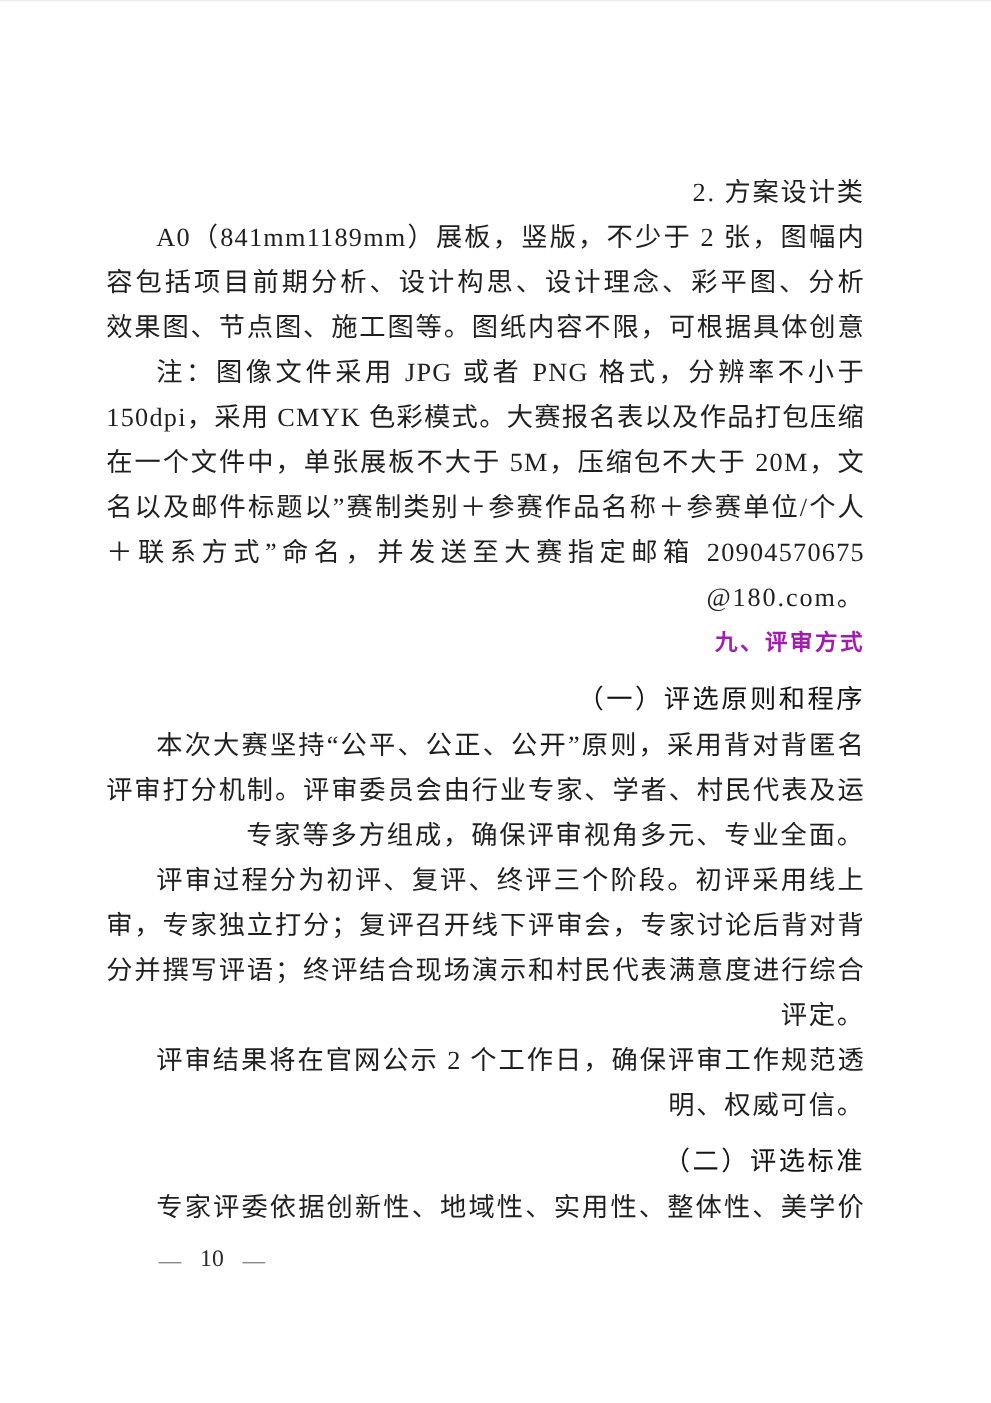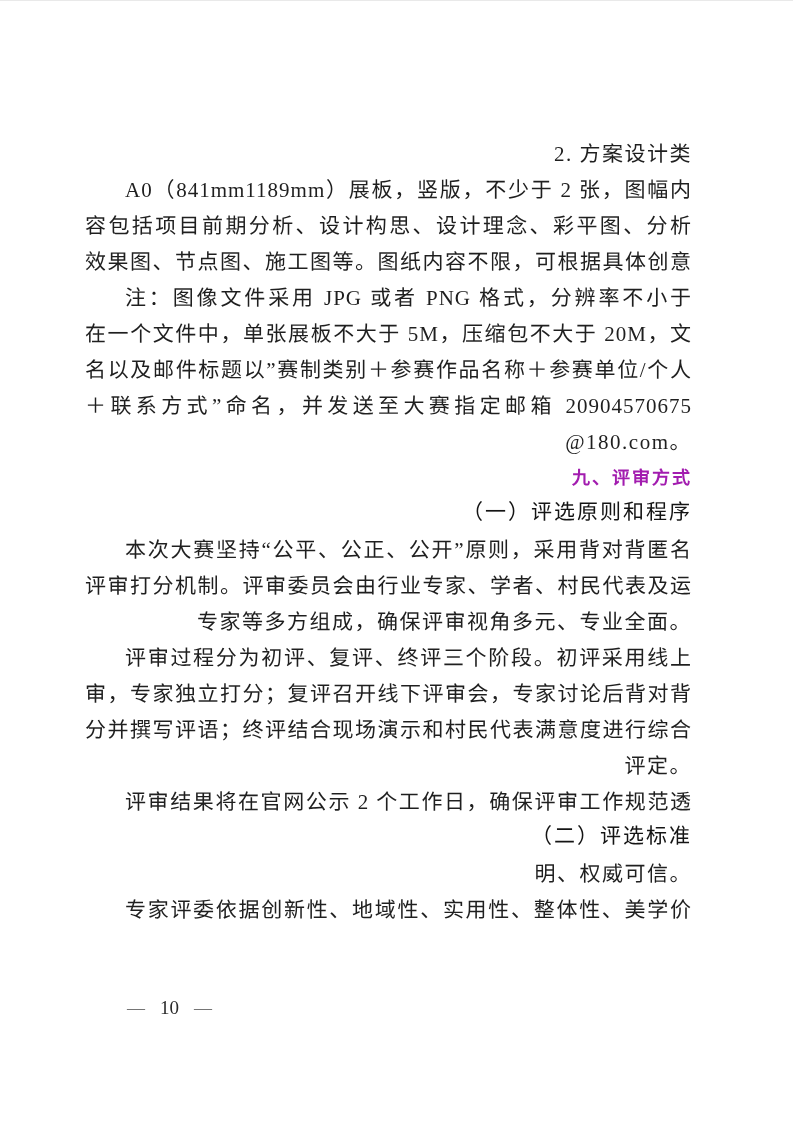--- a/index.html
+++ b/index.html
@@ -42,24 +42,25 @@
     text-indent: 40px;
   }
   .line.heading {
     font-family: "Liberation Sans", "DejaVu Sans", sans-serif;
     font-weight: bold;
     font-size: 18px;
     color: #a21caf;
     letter-spacing: 2px;
   }
   .line.subheading {
-    font-family: Liberation Mono, monospace;
+    font-family: Liberation Sans, sans-serif;
     font-size: 21px;
     color: #141414;
     letter-spacing: 2px;
+    margin-top: 10px;
   }
   .footer {
     position: absolute;
     left: 127px;
     top: 996px;
     display: flex;
     align-items: center;
     gap: 15px;
     font-family: "Liberation Serif", "DejaVu Serif", serif;
     font-size: 19px;
@@ -74,36 +75,37 @@
 <body>
 
 <div class="page">
 
   <div class="content">
     <div class="line indent">2. 方案设计类</div>
     <div class="line indent justify">A0（841mm1189mm）展板，竖版，不少于 2 张，图幅内</div>
     <div class="line justify">容包括项目前期分析、设计构思、设计理念、彩平图、分析图、</div>
     <div class="line justify">效果图、节点图、施工图等。图纸内容不限，可根据具体创意设</div>
     <div class="line indent justify">注：图像文件采用 JPG 或者 PNG 格式，分辨率不小于</div>
+    <div class="line justify">150dpi，采用 CMYK 色彩模式。大赛报名表以及作品打包压缩</div>
     <div class="line justify">在一个文件中，单张展板不大于 5M，压缩包不大于 20M，文件</div>
     <div class="line justify">名以及邮件标题以”赛制类别＋参赛作品名称＋参赛单位/个人</div>
     <div class="line justify">＋联系方式”命名，并发送至大赛指定邮箱 20904570675</div>
     <div class="line">@180.com。</div>
     <div class="line indent heading">九、评审方式</div>
     <div class="line indent subheading">（一）评选原则和程序</div>
     <div class="line indent justify">本次大赛坚持“公平、公正、公开”原则，采用背对背匿名</div>
     <div class="line justify">评审打分机制。评审委员会由行业专家、学者、村民代表及运营</div>
     <div class="line">专家等多方组成，确保评审视角多元、专业全面。</div>
     <div class="line indent justify">评审过程分为初评、复评、终评三个阶段。初评采用线上评</div>
     <div class="line justify">审，专家独立打分；复评召开线下评审会，专家讨论后背对背评</div>
     <div class="line justify">分并撰写评语；终评结合现场演示和村民代表满意度进行综合</div>
     <div class="line">评定。</div>
     <div class="line indent justify">评审结果将在官网公示 2 个工作日，确保评审工作规范透</div>
+    <div class="line">明、权威可信。</div>
     <div class="line indent subheading">（二）评选标准</div>
-    <div class="line">明、权威可信。</div>
     <div class="line indent justify">专家评委依据创新性、地域性、实用性、整体性、美学价</div>
   </div>
 
   <div class="footer">
     <span class="dash">—</span>
     <span class="number">10</span>
     <span class="dash">—</span>
   </div>
 
 </div>

